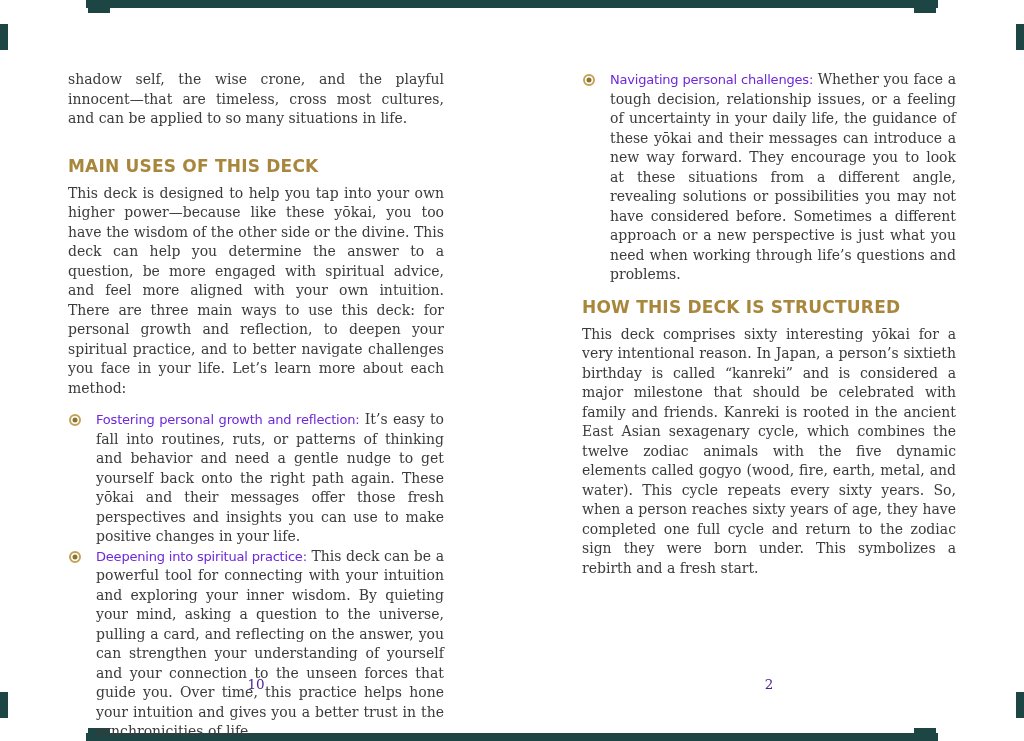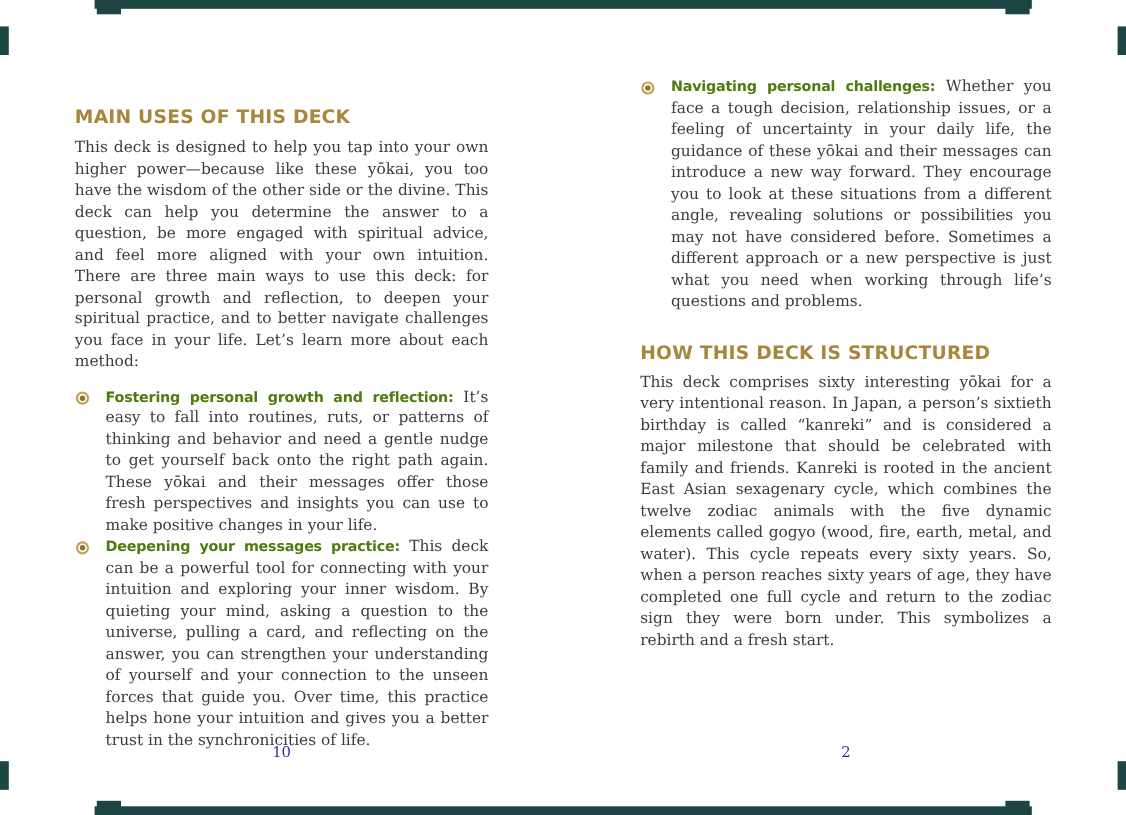--- a/index.html
+++ b/index.html
@@ -51,21 +51,21 @@
 
   h2.section {
     font-family: "DejaVu Sans", sans-serif;
     font-weight: bold;
     font-size: 17px;
     line-height: 20px;
     letter-spacing: 0.2px;
     color: #a8873d;
     margin: 27px 0 8px 0;
   }
-  h2.first-on-right { margin-top: 26px; }
+  h2.first-on-right { margin-top: 12px; }
 
   ul.bullets {
     list-style: none;
     margin: 12px 0 0 0;
     padding: 0;
   }
   ul.bullets li {
     position: relative;
     padding-left: 28px;
     margin: 0;
@@ -86,24 +86,24 @@
     left: 50%;
     top: 50%;
     transform: translate(-50%, -50%);
     width: 5px;
     height: 5px;
     border-radius: 50%;
     background: #8a7434;
   }
   b.run-in {
     font-family: "DejaVu Sans", sans-serif;
-    font-weight: bold;
+    font-weight: normal;
     font-size: 13px;
     letter-spacing: -0.2px;
-    color: #4d7c0f;
+    color: #6d28d9;
   }
   .pagenum {
     position: absolute;
     top: 676px;
     text-align: center;
     font-family: "DejaVu Serif", serif;
     font-size: 13.5px;
     color: #4c1d95;
   }
   .pagenum-left  { left: 68px;  width: 376px; }
@@ -119,41 +119,42 @@
   <div class="edge nub-tl"></div>
   <div class="edge nub-tr"></div>
   <div class="edge nub-bl"></div>
   <div class="edge nub-br"></div>
   <div class="edge nub-lt"></div>
   <div class="edge nub-lb"></div>
   <div class="edge nub-rt"></div>
   <div class="edge nub-rb"></div>
 
   <div class="page-col col-left">
+    <p class="body">shadow self, the wise crone, and the playful innocent—that are timeless, cross most cultures, and can be applied to so many situations in life.</p>
 
     <h2 class="section">MAIN USES OF THIS DECK</h2>
 
     <p class="body">This deck is designed to help you tap into your own higher power—because like these yōkai, you too have the wisdom of the other side or the divine. This deck can help you determine the answer to a question, be more engaged with spiritual advice, and feel more aligned with your own intuition. There are three main ways to use this deck: for personal growth and reflection, to deepen your spiritual practice, and to better navigate challenges you face in your life. Let’s learn more about each method:</p>
 
     <ul class="bullets">
       <li>
         <span class="marker">
             <span class="dot"></span>
           </span>
         <p class="body">
           <b class="run-in">Fostering personal growth and reflection:</b>
           <span>It’s easy to fall into routines, ruts, or patterns of thinking and behavior and need a gentle nudge to get yourself back onto the right path again. These yōkai and their messages offer those fresh perspectives and insights you can use to make positive changes in your life.</span>
         </p>
       </li>
       <li>
         <span class="marker">
             <span class="dot"></span>
           </span>
         <p class="body">
-          <b class="run-in">Deepening your messages practice:</b>
+          <b class="run-in">Deepening into spiritual practice:</b>
           <span>This deck can be a powerful tool for connecting with your intuition and exploring your inner wisdom. By quieting your mind, asking a question to the universe, pulling a card, and reflecting on the answer, you can strengthen your understanding of yourself and your connection to the unseen forces that guide you. Over time, this practice helps hone your intuition and gives you a better trust in the synchronicities of life.</span>
         </p>
       </li>
     </ul>
   </div>
 
   <div class="page-col col-right">
     <ul class="bullets" style="margin-top:0;">
       <li>
         <span class="marker">

